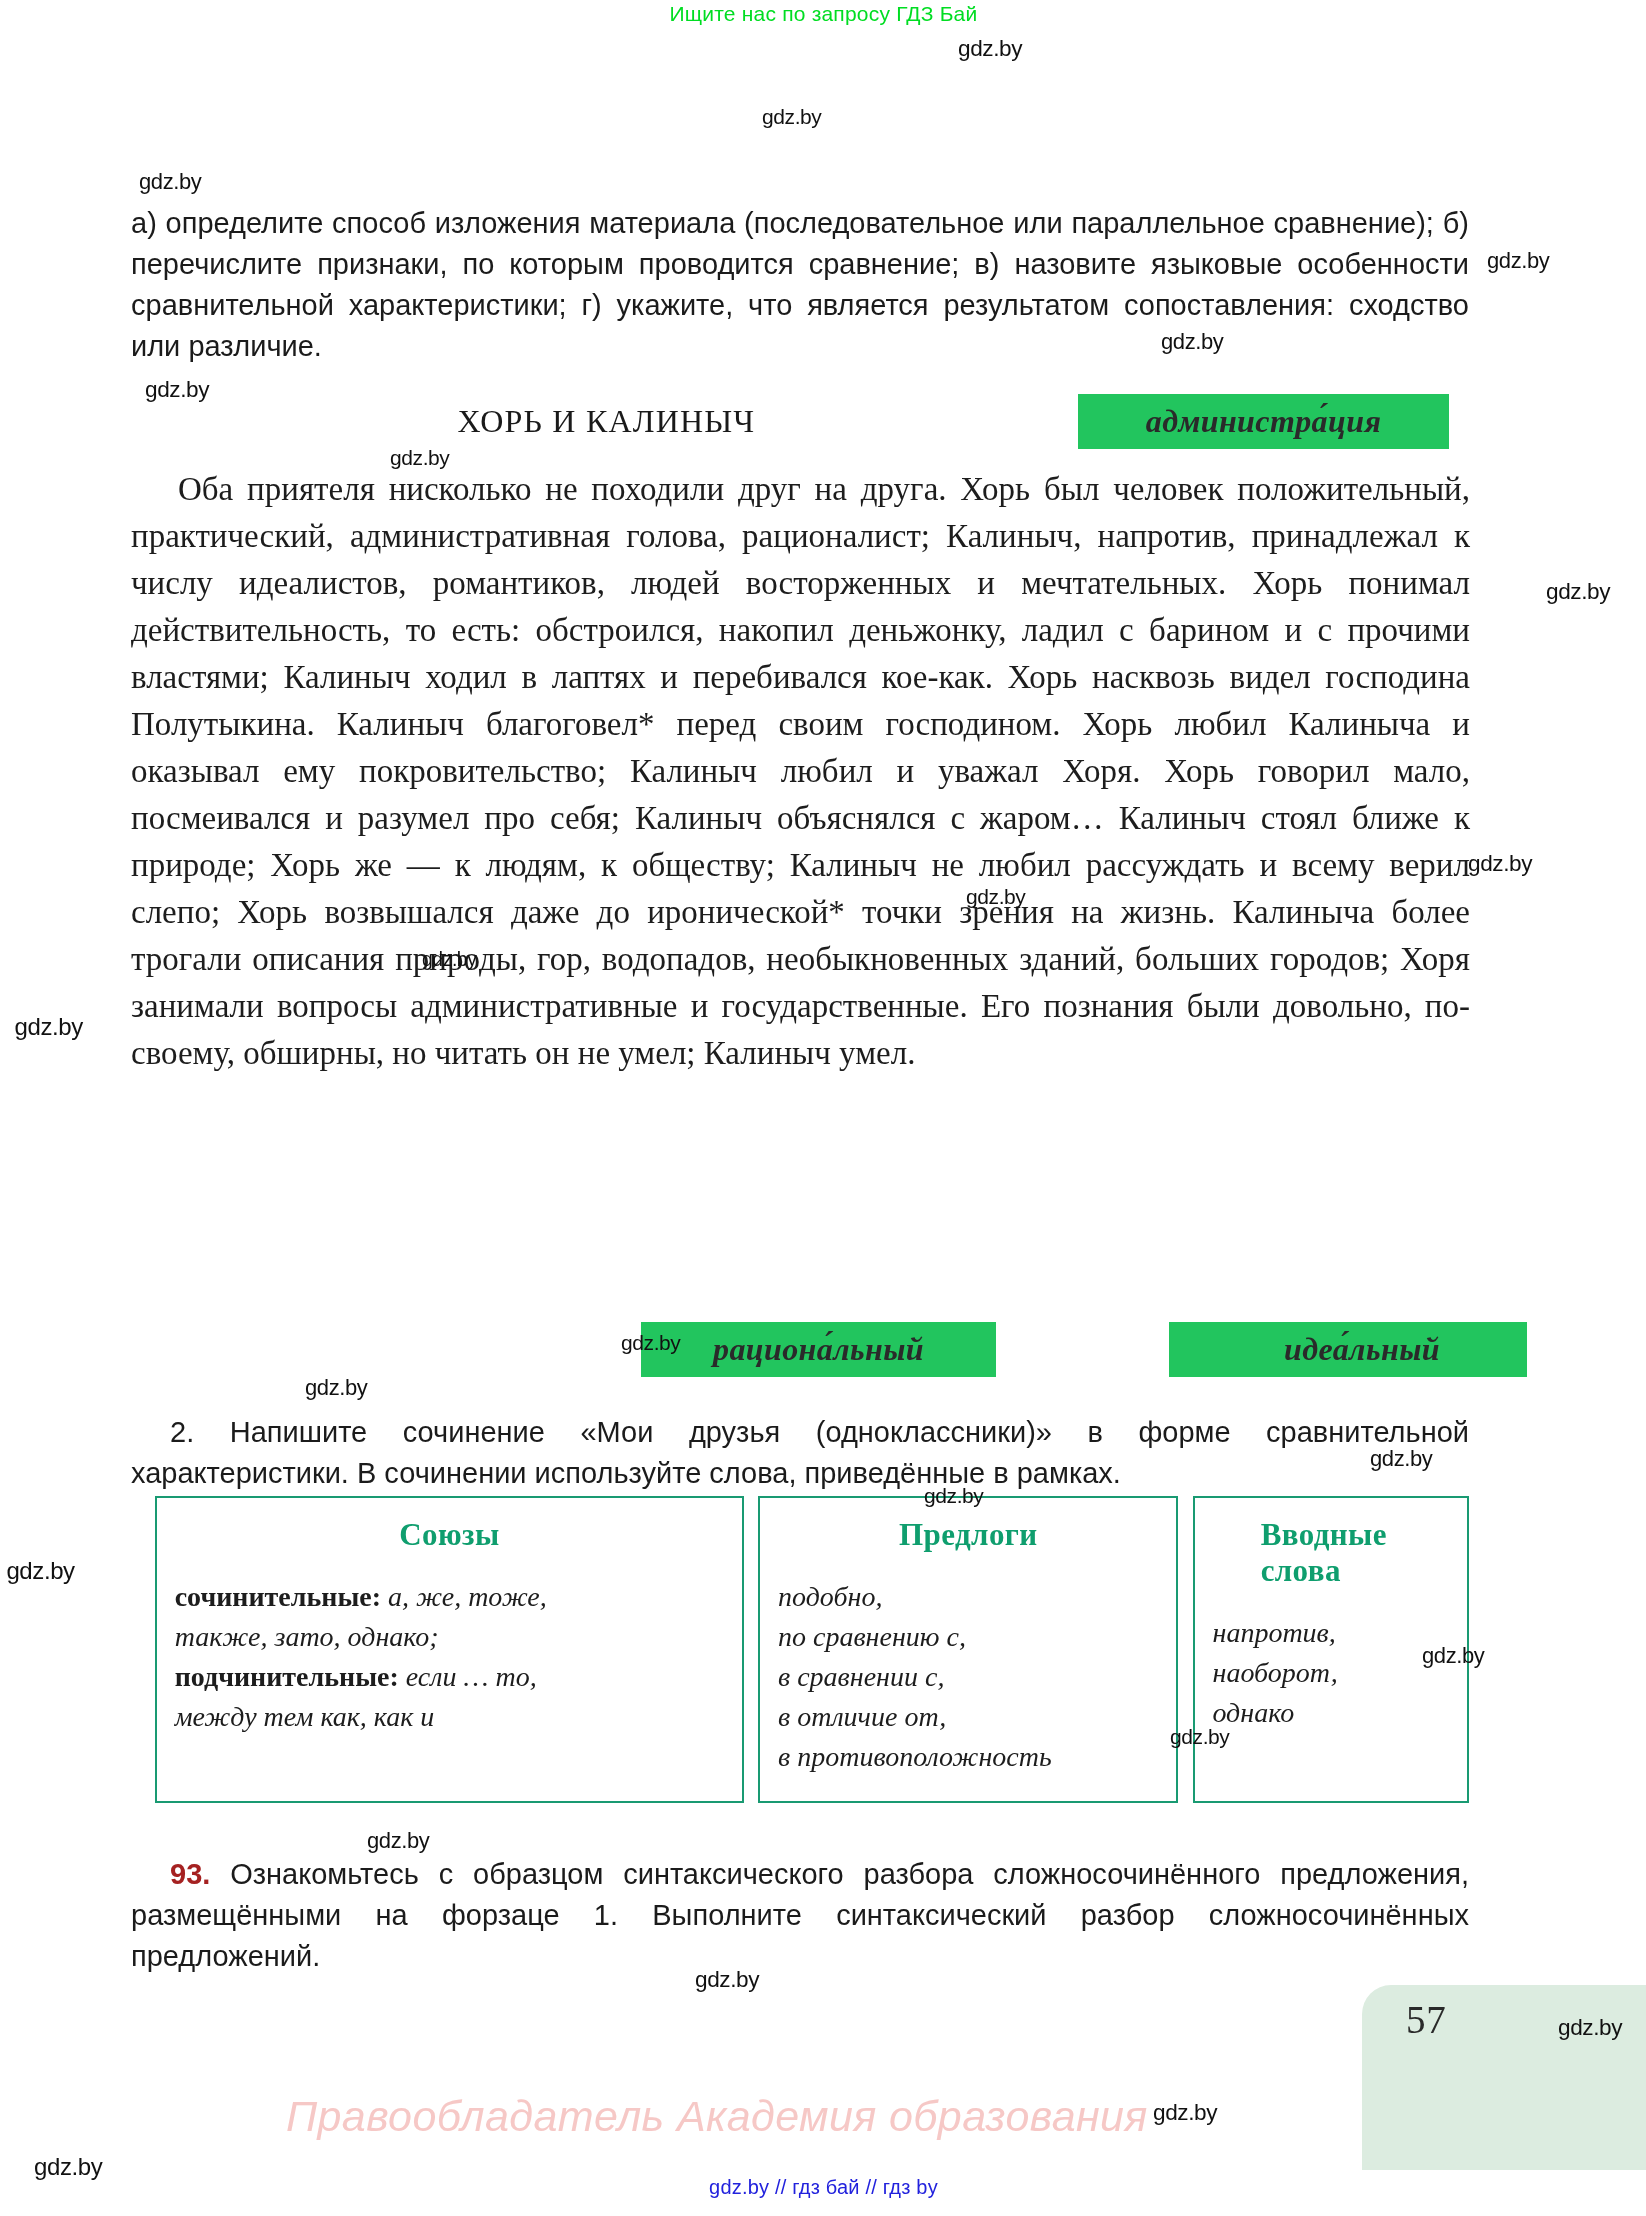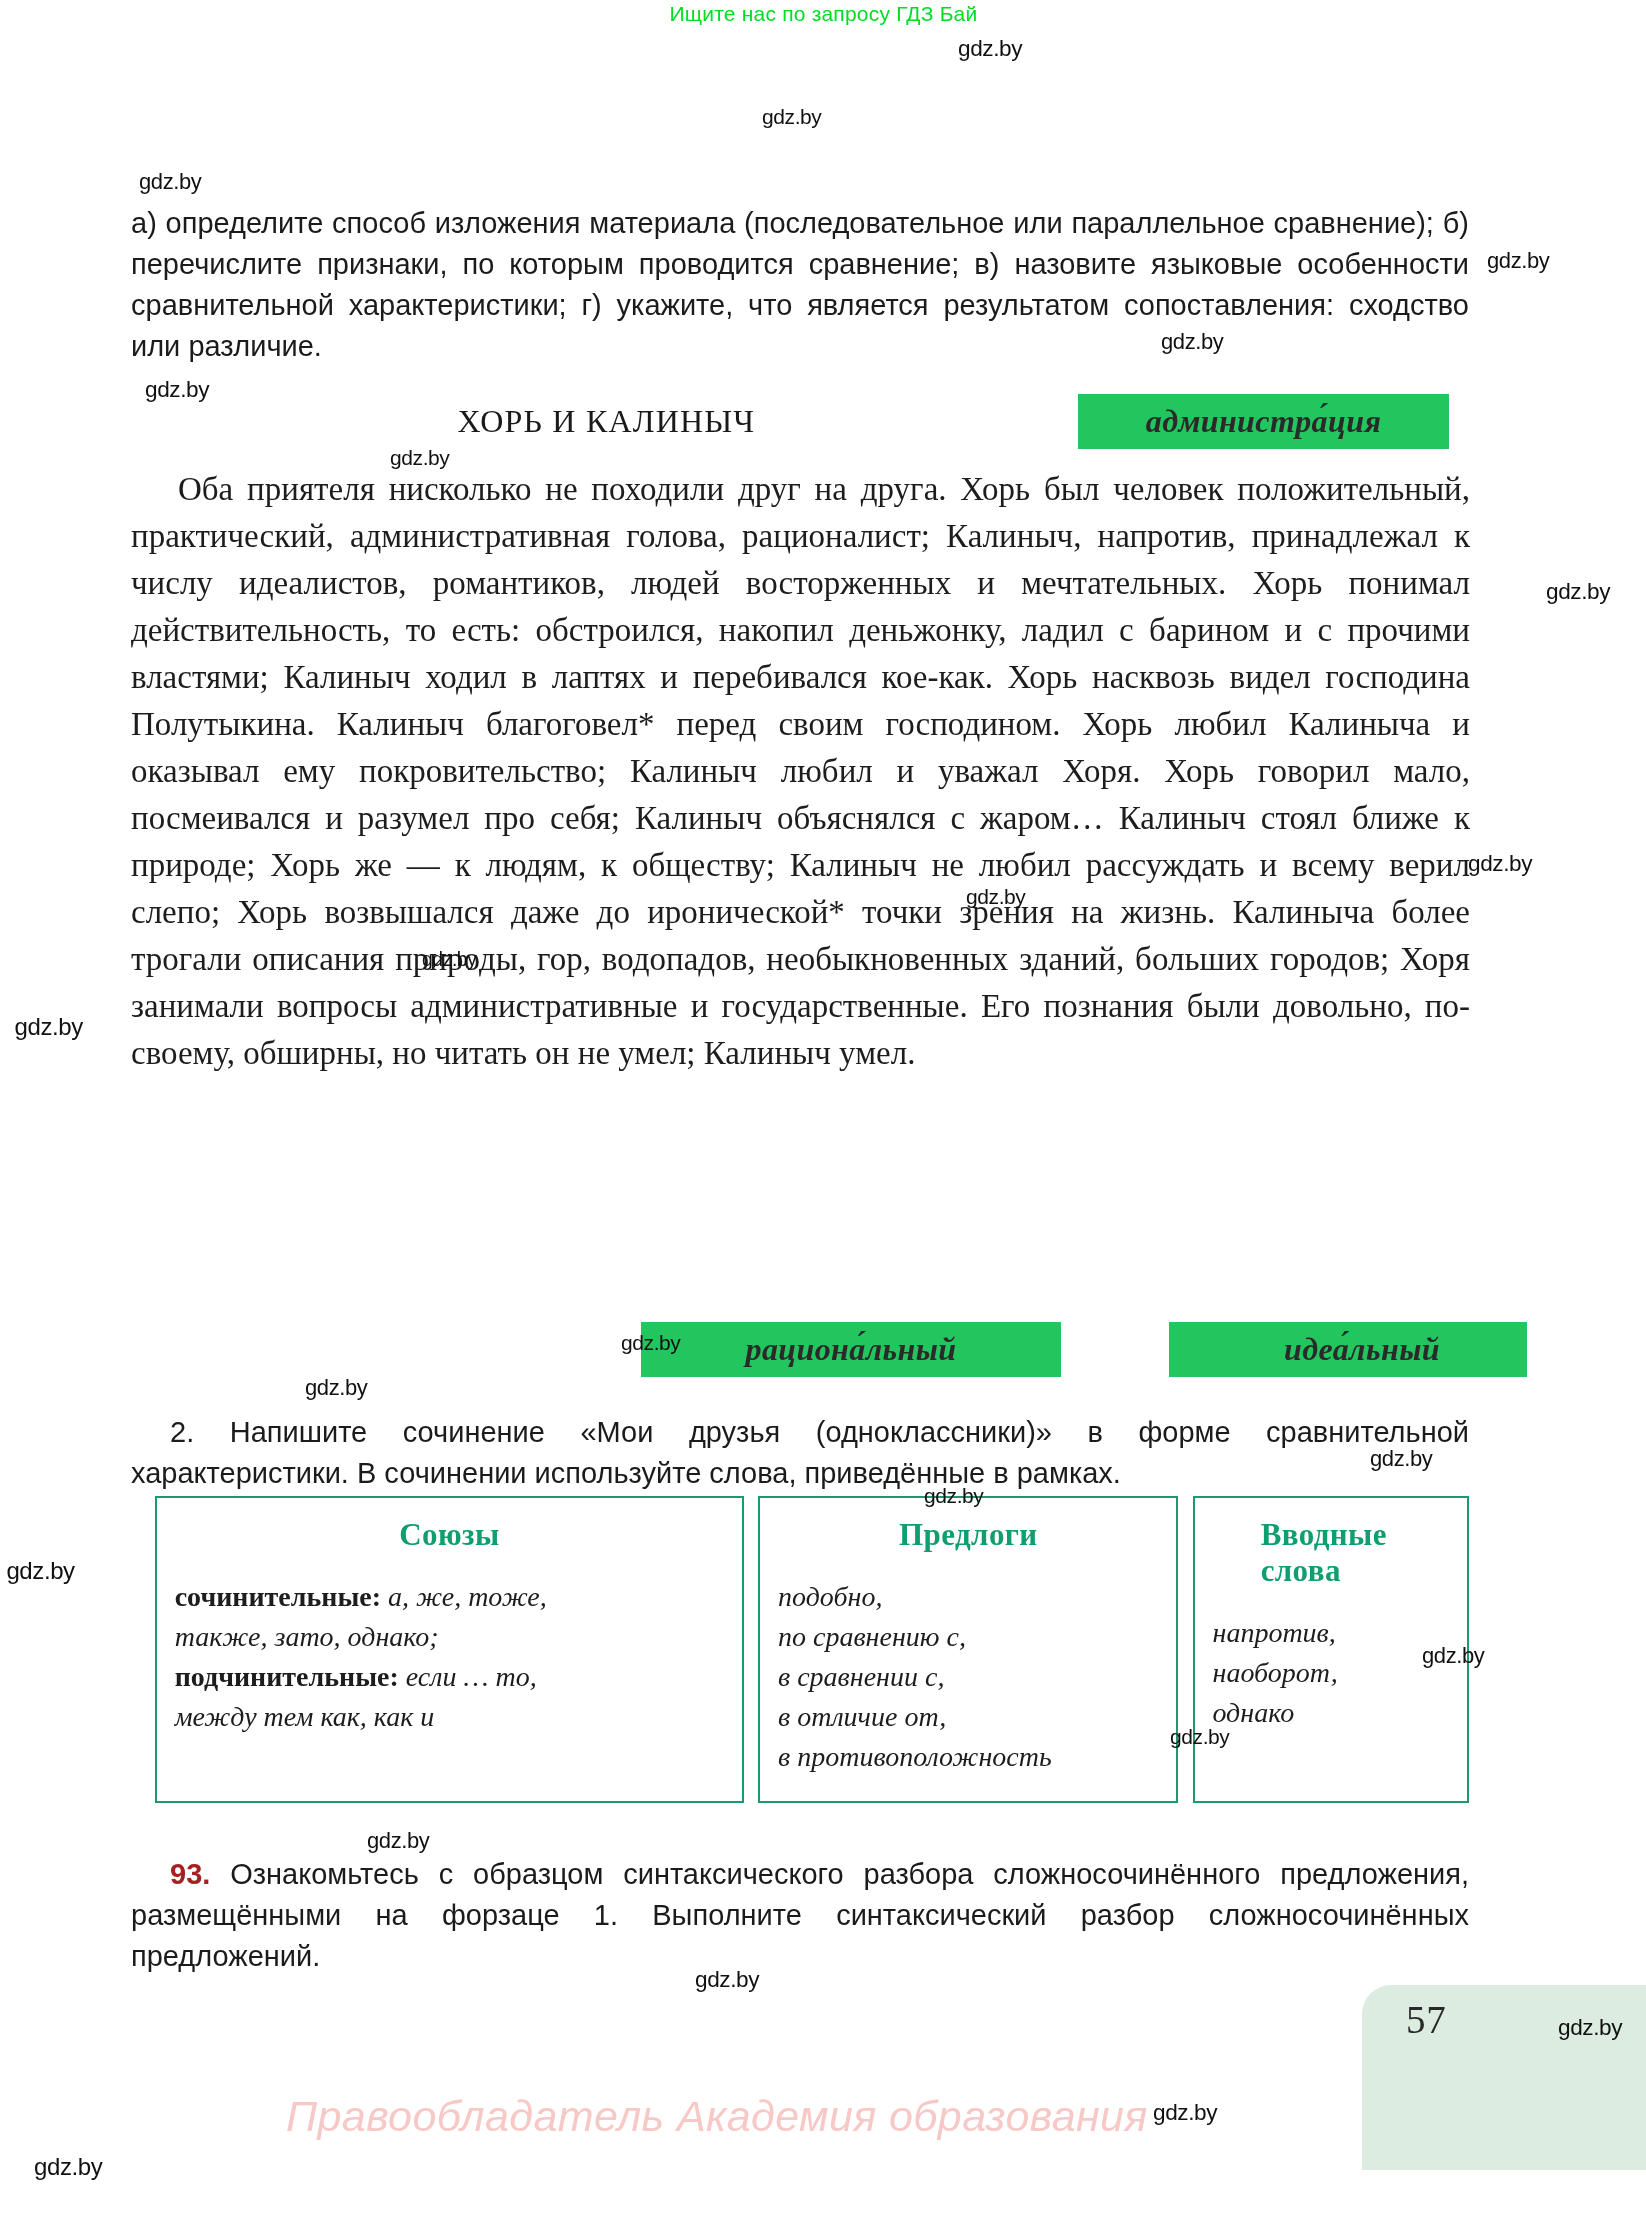--- a/index.html
+++ b/index.html
@@ -213,21 +213,21 @@
   <div class="story-title">ХОРЬ И КАЛИНЫЧ</div>
 
   <div class="vocab" style="left:1078px; top:394px; width:371px; height:55px;">
     <span>администра́ция</span>
   </div>
 
   <div class="story">
     <span class="ind"></span><span>Оба приятеля нисколько не походили друг на друга. Хорь был человек положительный, практический, административная голова, рационалист; Калиныч, напротив, принадлежал к числу идеалистов, романтиков, людей восторженных и мечтательных. Хорь понимал действительность, то есть: обстроился, накопил деньжонку, ладил с барином и с прочими властями; Калиныч ходил в лаптях и перебивался кое-как. Хорь насквозь видел господина Полутыкина. Калиныч благоговел* перед своим господином. Хорь любил Калиныча и оказывал ему покровительство; Калиныч любил и уважал Хоря. Хорь говорил мало, посмеивался и разумел про себя; Калиныч объяснялся с жаром… Калиныч стоял ближе к природе; Хорь же — к людям, к обществу; Калиныч не любил рассуждать и всему верил слепо; Хорь возвышался даже до иронической* точки зрения на жизнь. Калиныча более трогали описания природы, гор, водопадов, необыкновенных зданий, больших городов; Хоря занимали вопросы административные и государственные. Его познания были довольно, по-своему, обширны, но читать он не умел; Калиныч умел.</span>
   </div>
 
-  <div class="vocab" style="left:641px; top:1322px; width:420px; height:55px;">
+  <div class="vocab" style="left:641px; top:1322px; width:355px; height:55px;">
     <span>рациона́льный</span>
   </div>
   <div class="vocab" style="left:1169px; top:1322px; width:330px; height:55px;padding-left:28px;">
     <span>идеа́льный</span>
   </div>
 
   <div class="col task" style="top:1412px;">
     <span class="ind"></span><span>2. Напишите сочинение «Мои друзья (одноклассники)» в форме сравнительной характеристики. В сочинении используйте слова, приведённые в рамках.</span>
   </div>
 
@@ -261,20 +261,21 @@
 
   <div class="col task" style="top:1854px;">
     <span class="ind"></span><span class="ex-num">93.</span><span> Ознакомьтесь с образцом синтаксического разбора сложносочинённого предложения, размещёнными на форзаце 1. Выполните синтаксический разбор сложносочинённых предложений.</span>
   </div>
 
   <div class="pagenum-bg"></div>
   <div class="pagenum">57</div>
 
   <div class="copyright">Правообладатель Академия образования</div>
 
+  <div class="footer">gdz.by  //  гдз бай  //  гдз by</div>
 
   <div id="wm-layer">
       <div class="wm" style="left: 958px; top: 36px; font-size: 22.6px;">gdz.by</div>
       <div class="wm" style="left: 762px; top: 105px; font-size: 21px;">gdz.by</div>
       <div class="wm" style="left: 139px; top: 169px; font-size: 22px;">gdz.by</div>
       <div class="wm" style="left: 1487px; top: 248px; font-size: 22px;">gdz.by</div>
       <div class="wm" style="left: 1161px; top: 329px; font-size: 22px;">gdz.by</div>
       <div class="wm" style="left: 145px; top: 377px; font-size: 22.6px;">gdz.by</div>
       <div class="wm" style="left: 390px; top: 446px; font-size: 21px;">gdz.by</div>
       <div class="wm" style="left: 1546px; top: 579px; font-size: 22.6px;">gdz.by</div>

